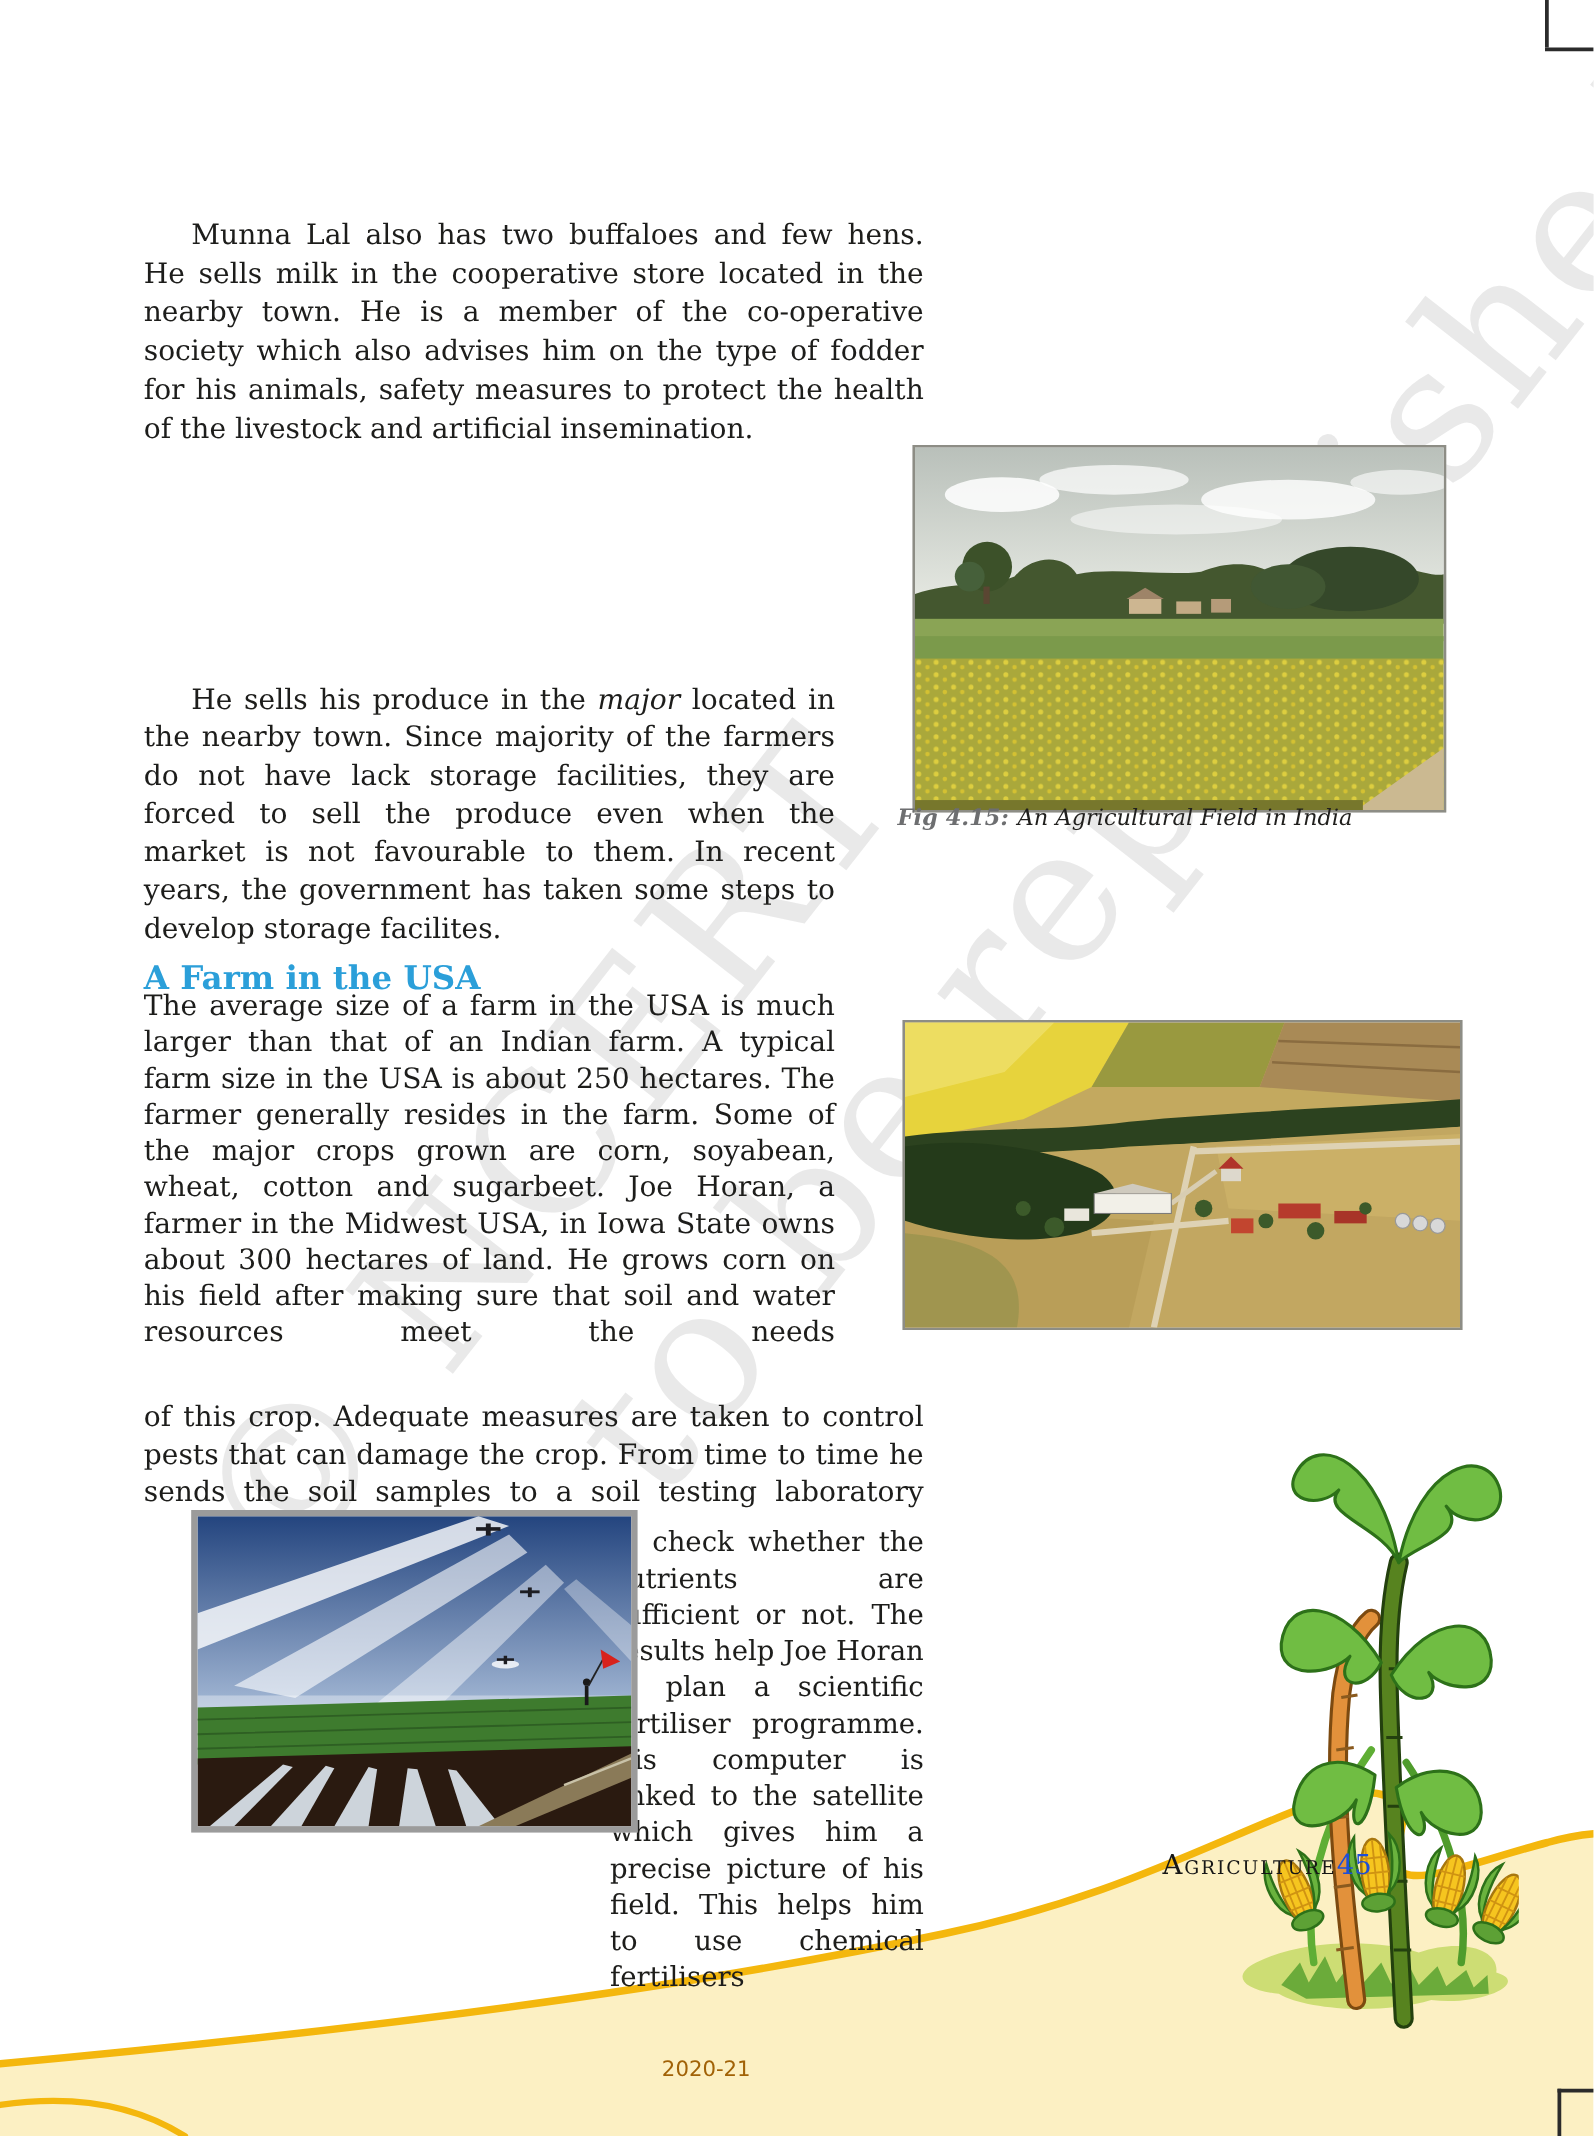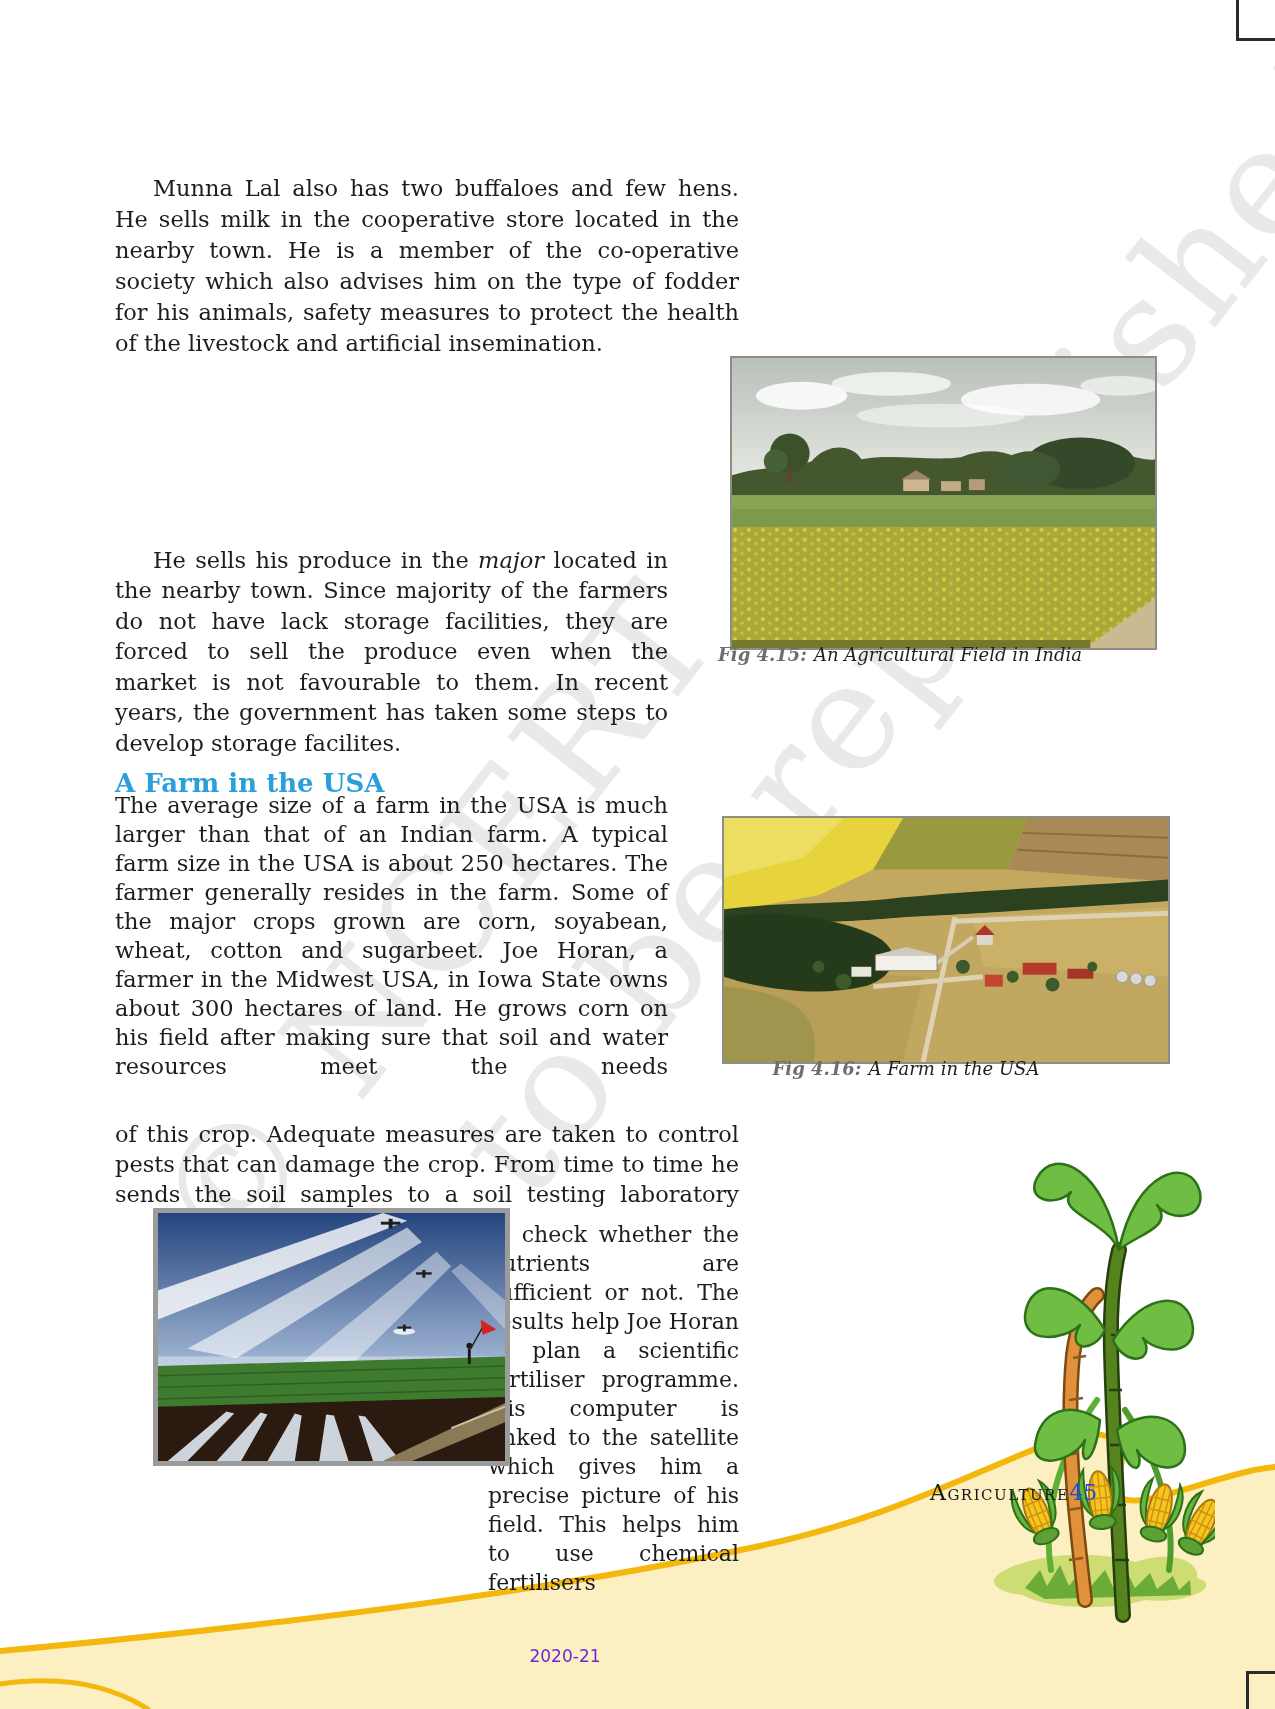--- a/index.html
+++ b/index.html
@@ -34,21 +34,21 @@
   .fig-label{font-weight:bold;color:#6d6e70;padding-right:7px;}
   #cap415{left:660px;top:644px;width:480px;}
   #cap416{left:682px;top:1058px;width:448px;}
   #cap417{left:100px;top:1456px;width:380px;}
 
   
   #footer-line{position:absolute;left:930px;top:1480px;display:flex;align-items:baseline;}
   #chapter{font-variant:small-caps;font-size:22px;letter-spacing:1.5px;color:#161616;}
   #pagenum{font-size:22px;color:#1d4ed8;}
   #year{position:absolute;left:480px;top:1646px;width:170px;text-align:center;
-        font-family:"DejaVu Sans","Liberation Sans",sans-serif;font-size:17px;color:#6d28d9;}
+        font-family:"DejaVu Sans","Liberation Sans",sans-serif;font-size:17px;color:#a16207;}
 
   
   #wave{position:absolute;left:0;top:1389px;width:1275px;height:320px;}
   #corn{position:absolute;left:985px;top:1100px;width:230px;height:540px;}
   .mark{position:absolute;background:#2b2b2b;}
   #tr-v{left:1236px;top:0;width:3px;height:38px;}
   #tr-h{left:1236px;top:38px;width:39px;height:3px;}
   #br-v{left:1246px;top:1671px;width:3px;height:38px;}
   #br-h{left:1246px;top:1671px;width:29px;height:3px;}
 </style>
@@ -203,21 +203,20 @@
       <circle cx="414" cy="162" r="6" fill="#d8d8d8" stroke="#999999"></circle>
       <circle cx="428" cy="164" r="6" fill="#d8d8d8" stroke="#999999"></circle>
       <circle cx="240" cy="150" r="7" fill="#3c5a2a"></circle>
         <circle cx="290" cy="160" r="6" fill="#3c5a2a"></circle>
       <circle cx="330" cy="168" r="7" fill="#3c5a2a"></circle>
         <circle cx="370" cy="150" r="5" fill="#3c5a2a"></circle>
       <circle cx="120" cy="165" r="8" fill="#3c5a2a"></circle>
         <circle cx="95" cy="150" r="6" fill="#3c5a2a"></circle>
     </svg>
   </figure>
-  <figcaption id="cap416" class="caption"><span class="fig-label">Fig 4.16:</span><span>A Farm in the USA</span></figcaption>
 
   <figure id="fig417" class="photo">
     <svg viewBox="0 0 355 256" preserveAspectRatio="none">
       <defs>
         <linearGradient id="sky417" x1="0" y1="0" x2="0" y2="1">
           <stop offset="0" stop-color="#24457f"></stop>
             <stop offset="1" stop-color="#a8bcd8"></stop>
         </linearGradient>
       </defs>
       <rect x="0" y="0" width="355" height="165" fill="url(#sky417)"></rect>

